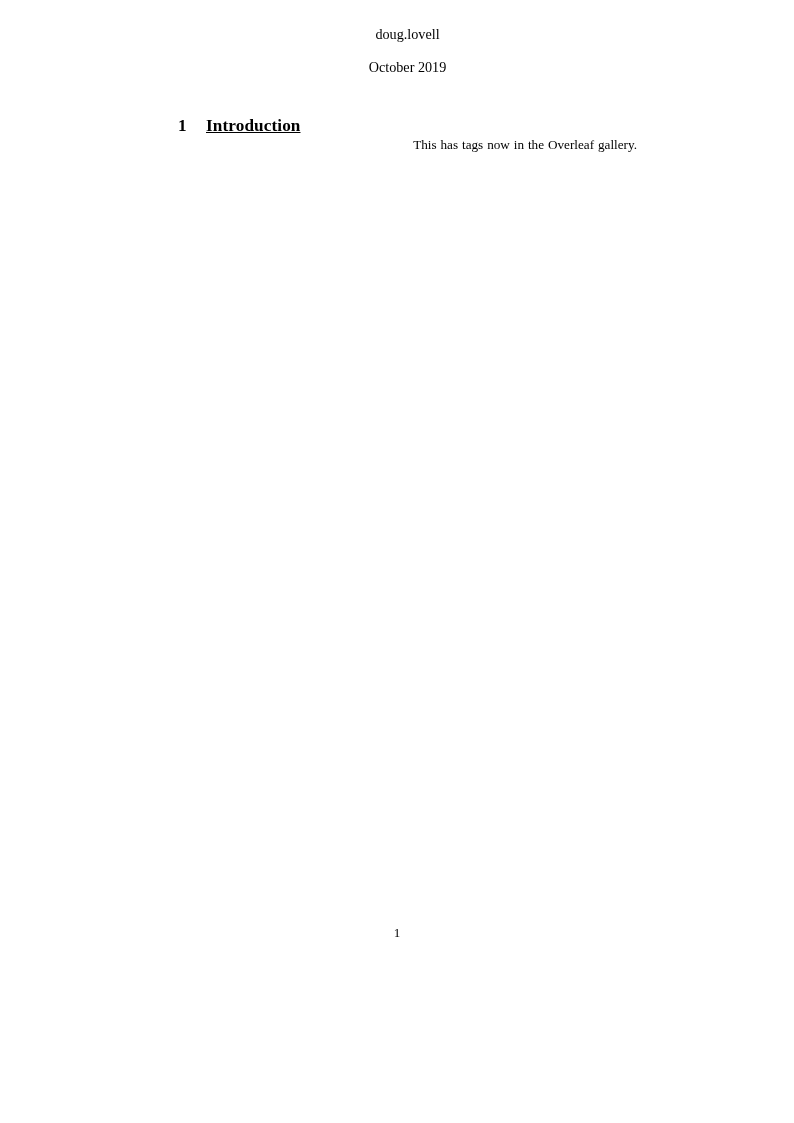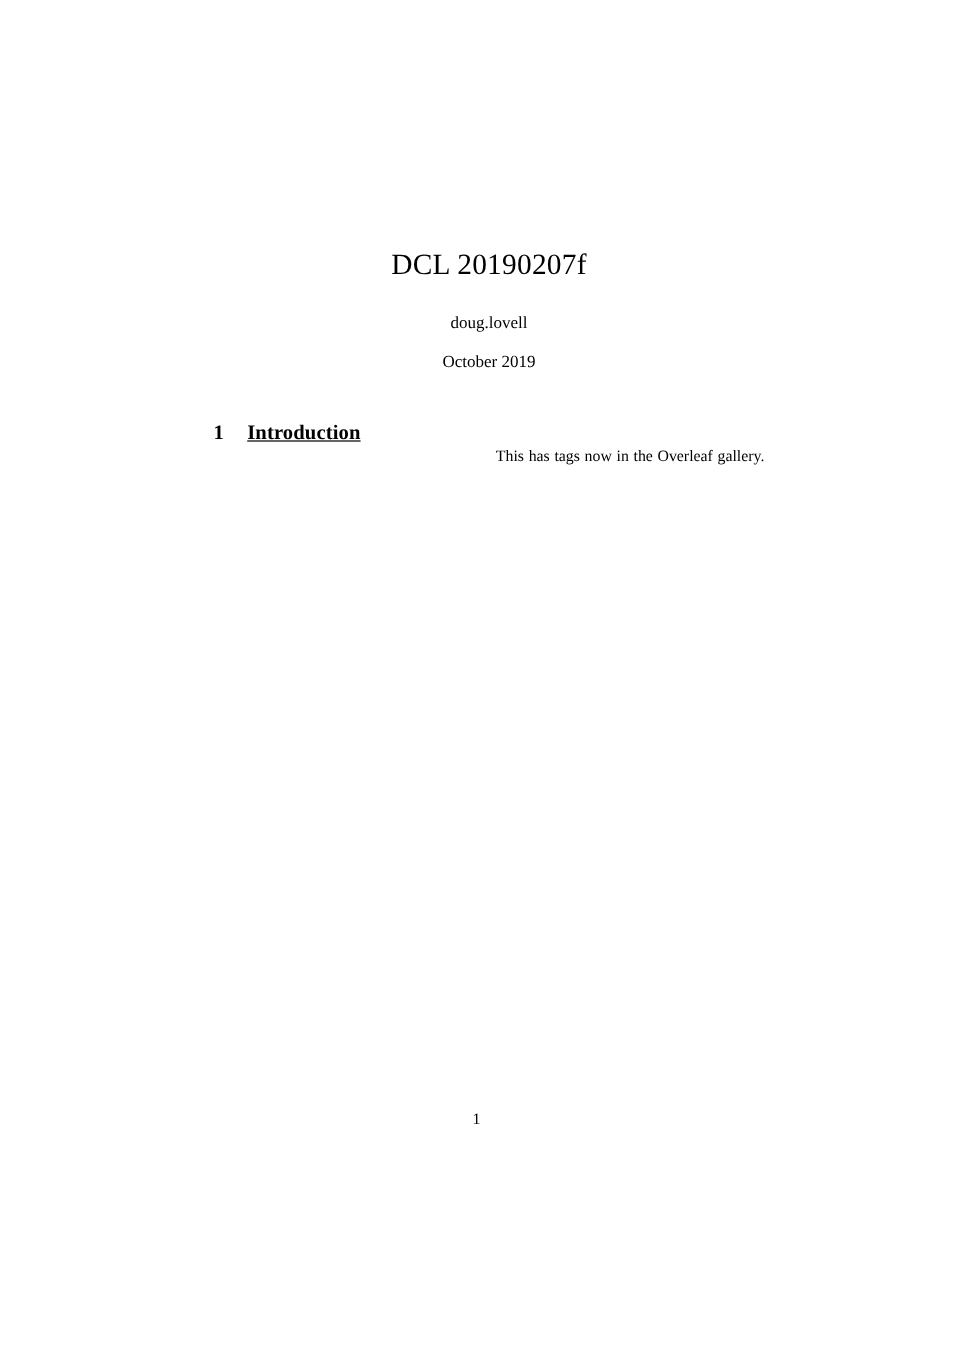--- a/index.html
+++ b/index.html
@@ -79,21 +79,20 @@
     text-align: center;
     font-size: 13.2px;
   }
 </style>
 </head>
 <body>
 
 <div class="page">
   <div class="content">
 
-    <h1 class="doc-title">DCL 20190207f</h1>
 
     <p class="doc-author">doug.lovell</p>
 
     <p class="doc-date">October 2019</p>
 
     <h2 class="section-heading">
       <span class="sec-num">1</span><span>Introduction</span>
     </h2>
 
 

